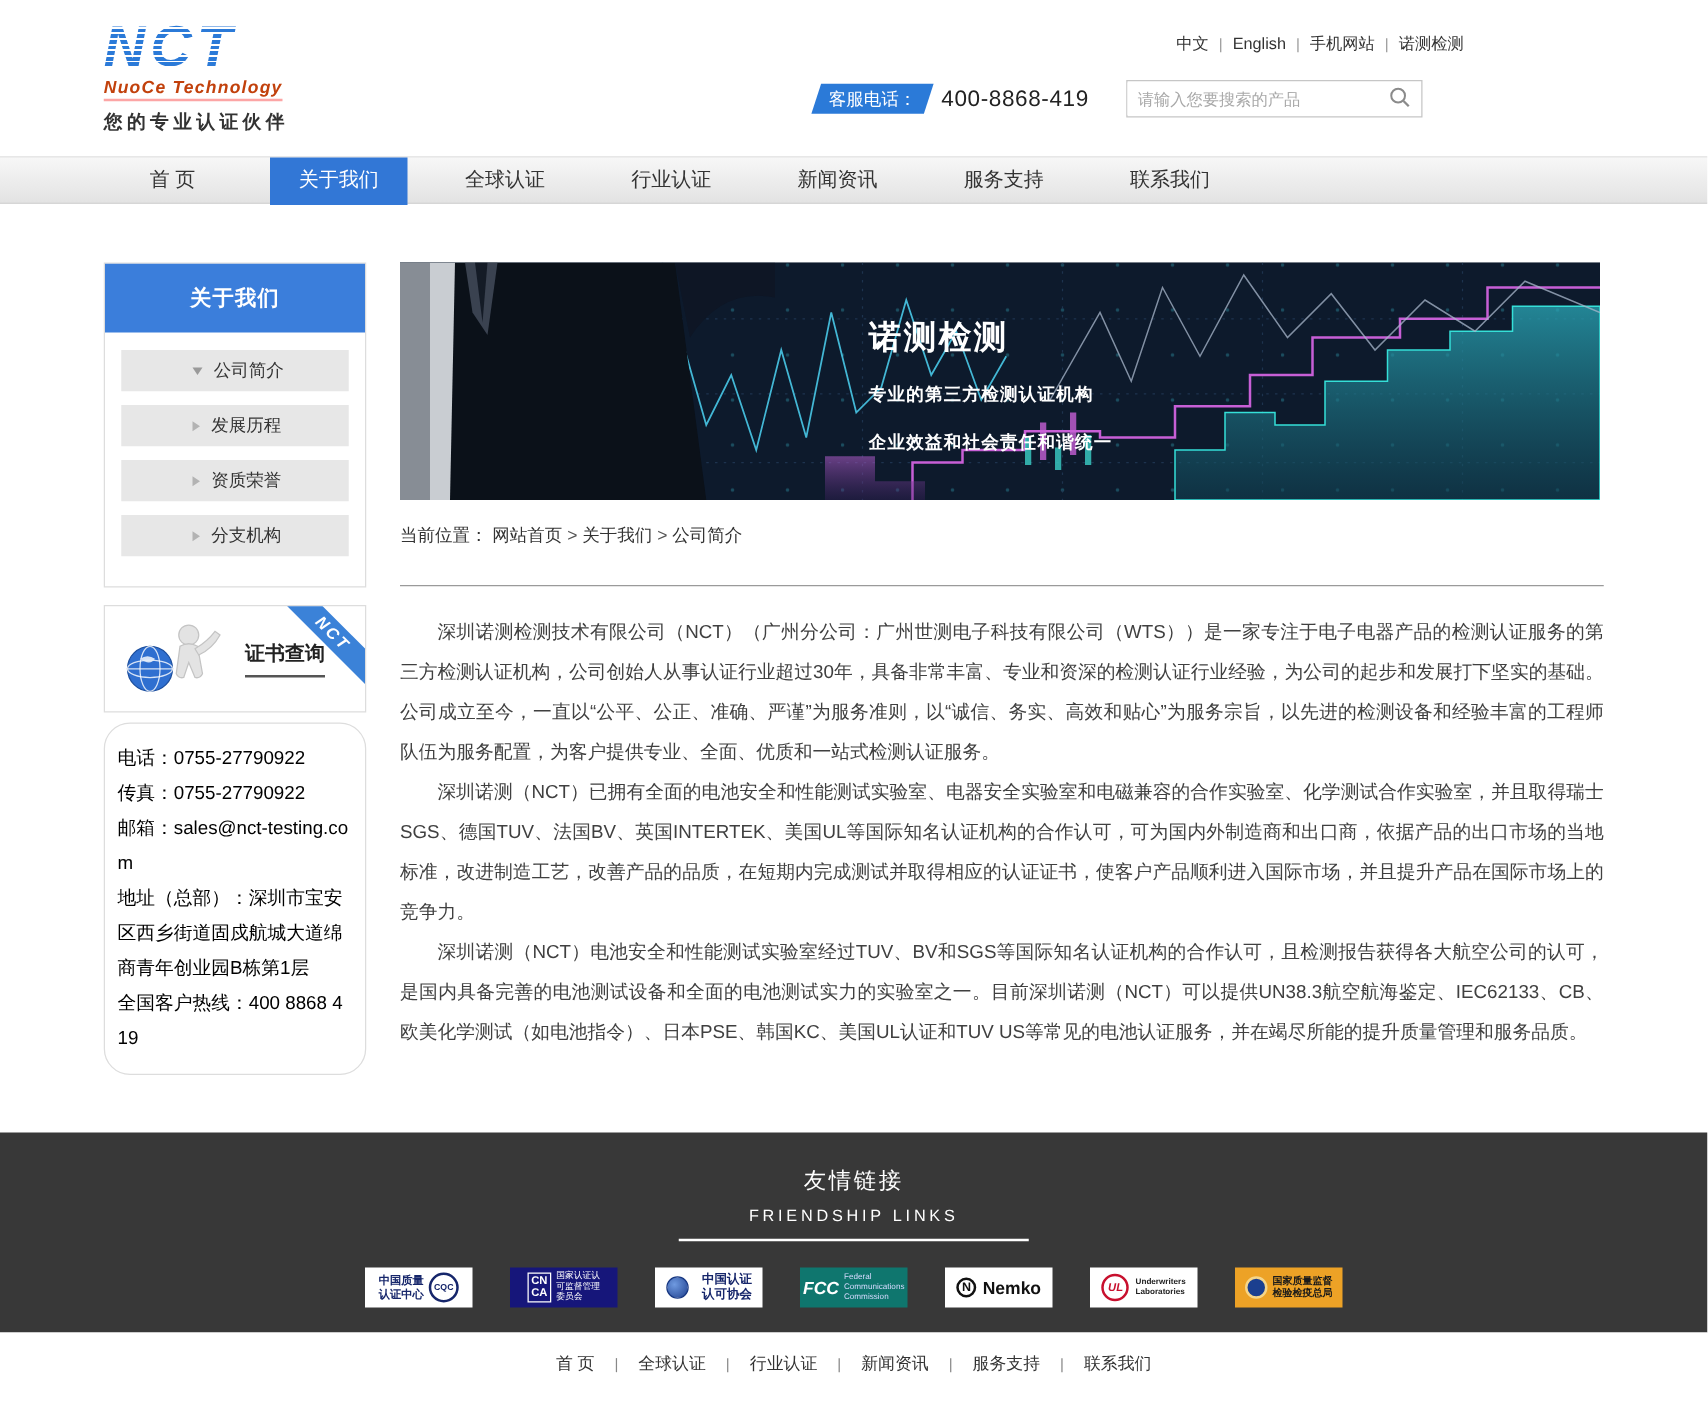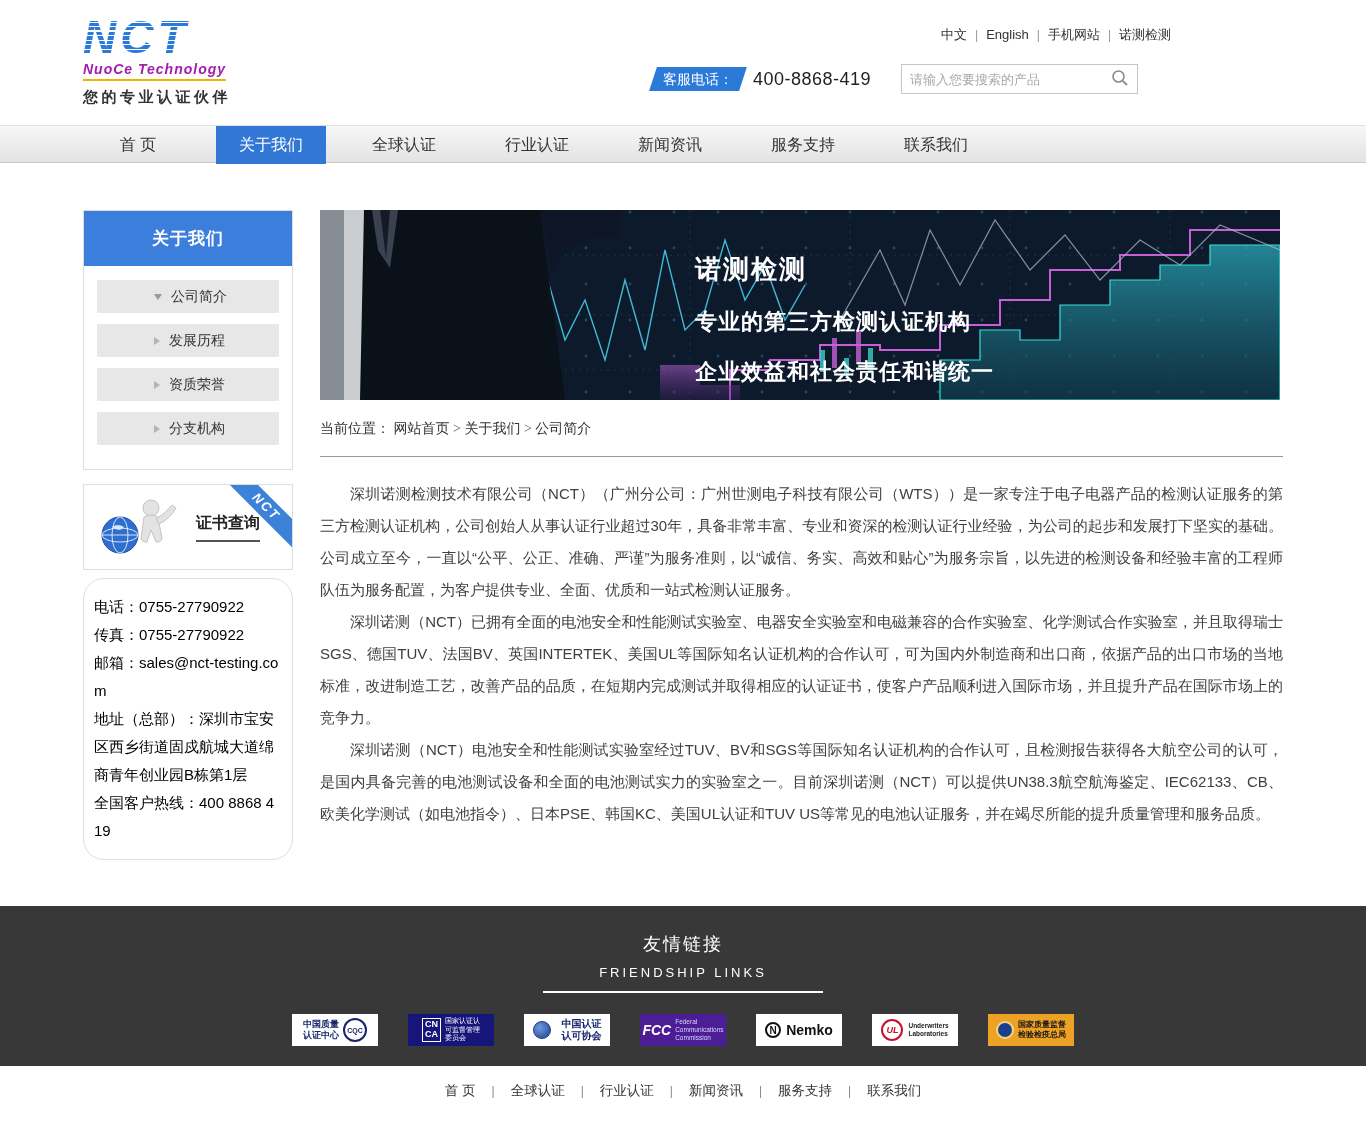--- a/index.html
+++ b/index.html
@@ -18,22 +18,22 @@
   .logo-text {
     position:relative; display:inline-block;
     font-size:46px; font-weight:bold; font-style:italic;
     color:#2b7ad8; letter-spacing:4px; line-height:1; padding-right:6px;
   }
   .logo-text::after {
     content:""; position:absolute; inset:0;
     background:repeating-linear-gradient(to bottom, rgba(255,255,255,0) 0 3px, #ffffff 3px 4.5px);
   }
   .logo-sub {
-    font-size:14px; font-style:italic; font-weight:bold; color:#a21caf;
-    letter-spacing:1px; border-bottom:2px solid #eab308; display:inline-block;
+    font-size:14px; font-style:italic; font-weight:bold; color:#c2410c;
+    letter-spacing:1px; border-bottom:2px solid #fca5a5; display:inline-block;
     padding-bottom:2px; margin-top:1px;
   }
   .logo-slogan { font-size:15px; font-weight:bold; color:#333; letter-spacing:3.5px; margin-top:7px; }
 
   .header-right { position:absolute; right:70px; top:26px; width:560px; }
   .top-links { margin-left:288px; font-size:13px; color:#333; white-space:nowrap; }
   .top-links a { color:#333; text-decoration:none; }
   .top-links .sep { color:#999; margin:0 8px; font-size:12px; }
   .header-tools { display:flex; align-items:center; margin-top:20px; }
   .hotline { display:flex; align-items:center; white-space:nowrap; }
@@ -101,25 +101,25 @@
 
   .contact-box { margin-top:8px; padding:14px 10px; font-size:15px; line-height:28px; color:#000000;border-radius:21px; }
   .contact-line { word-break:break-all; }
 
   .content { flex:1; margin-left:27px; width:960px; }
 
   .banner { position:relative; width:960px; height:190px; overflow:hidden; background:#0d1a2c; }
   .banner svg { position:absolute; inset:0; width:100%; height:100%; display:block; }
   .banner-text { position:absolute; left:375px; top:42px; color:#fff; }
   .banner-title { font-size:26px; font-weight:bold; letter-spacing:2px; }
-  .banner-line { font-size:22px; font-weight:bold; letter-spacing:1px; margin-top:20px; }
+  .banner-line { font-size:14px; font-weight:bold; letter-spacing:1px; margin-top:20px; }
 
   .breadcrumb {
-    margin-top:20px; padding-bottom:18px; border-bottom:1px solid #9a9a9a;
-    font-size:14px; color:#333;font-family:Liberation Serif, serif;
+    margin-top:20px; padding-bottom:30px; border-bottom:1px solid #9a9a9a;
+    font-size:14px; color:#333;
   }
   .breadcrumb a { color:#333; text-decoration:none; }
   .crumb-item::after { content:" > "; color:#555; }
   .crumb-item:last-child::after { content:""; }
 
   .article { margin-top:21px; }
   .article p {
     font-size:15px; line-height:32px; color:#404040; text-align:justify;
     text-indent:2em; margin:0;
   }
@@ -139,21 +139,21 @@
     color:#16266b; font-size:7px; font-weight:bold; display:flex; align-items:center;
     justify-content:center; margin-left:4px; }
   .flogo-cnca { background:#16167a; color:#fff; }
   .cnca-abbr { border:1px solid #fff; font-size:9px; font-weight:bold; line-height:1.1;
     padding:1px 2px; text-align:center; }
   .cnca-text { color:#fff; margin-left:4px; text-align:left; }
   .flogo-ccaa { background:#fff; }
   .ccaa-globe { width:18px; height:18px; border-radius:50%;
     background:radial-gradient(circle at 35% 35%, #6f9ae0, #20418f); border:1px solid #1a3a84; }
   .ccaa-text { color:#16266b; font-weight:bold; font-size:10px; line-height:1.2; margin-left:11px;text-align:right; }
-  .flogo-fcc { background:#4c1d95; color:#fff; }
+  .flogo-fcc { background:#0f766e; color:#fff; }
   .fcc-abbr { font-size:14px; font-weight:bold; font-style:italic; }
   .fcc-text { color:#d6daff; margin-left:4px; text-align:left; font-size:6.5px; line-height:1.2; }
   .flogo-nemko { background:#fff; color:#111; }
   .nemko-circle { width:16px; height:16px; border:2px solid #111; border-radius:50%;
     display:flex; align-items:center; justify-content:center; font-size:10px; font-weight:bold; }
   .nemko-name { font-size:14px; font-weight:bold; margin-left:5px; }
   .flogo-ul { background:#fff; }
   .ul-circle { width:22px; height:22px; border:2px solid #c8102e; border-radius:50%;
     color:#c8102e; font-size:9px; font-weight:bold; font-style:italic;
     display:flex; align-items:center; justify-content:center; }

